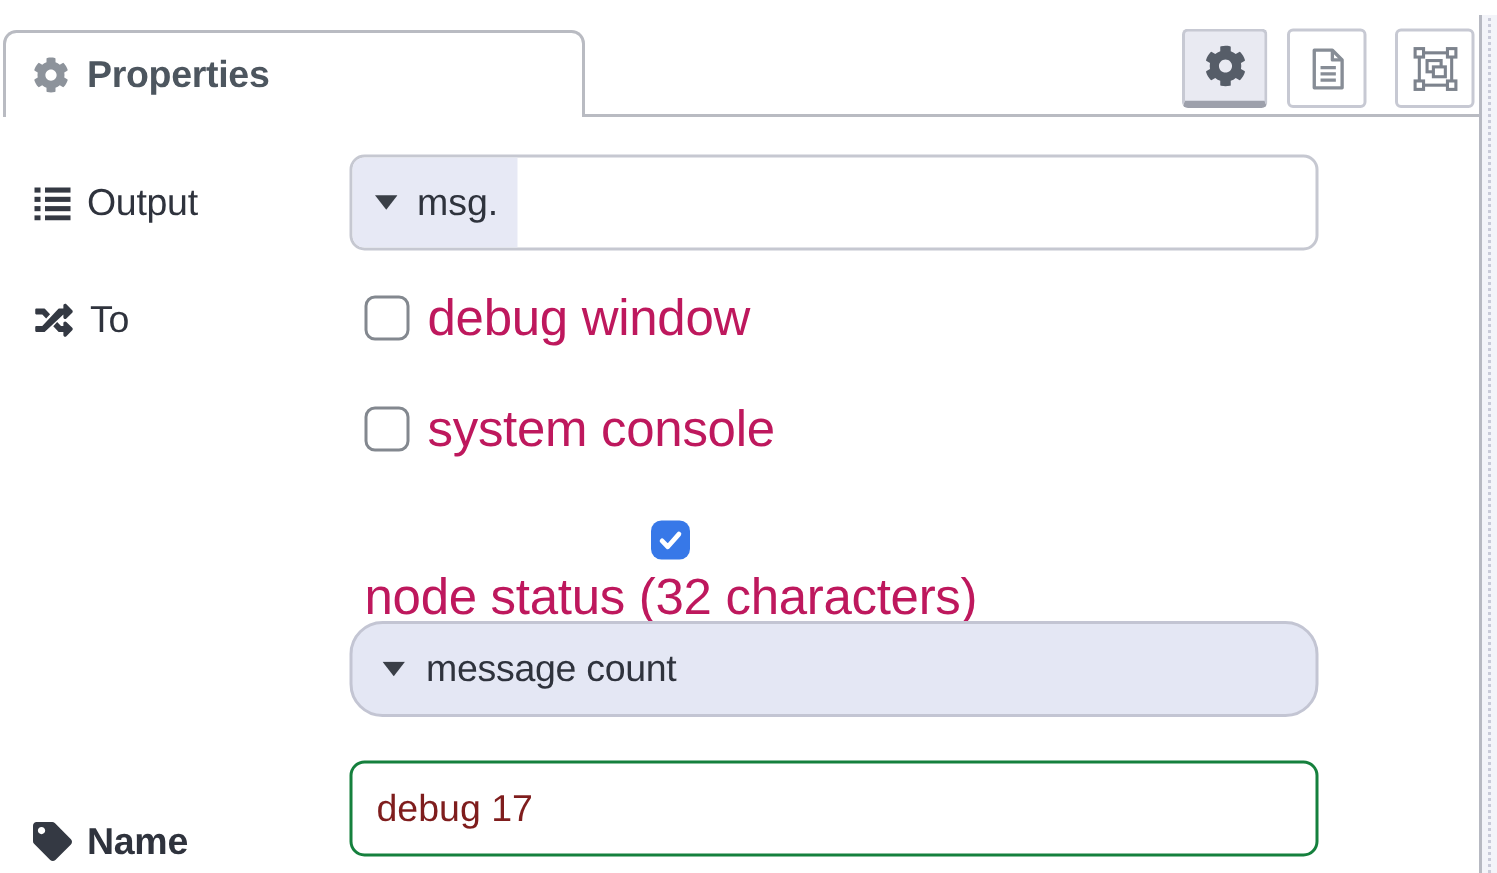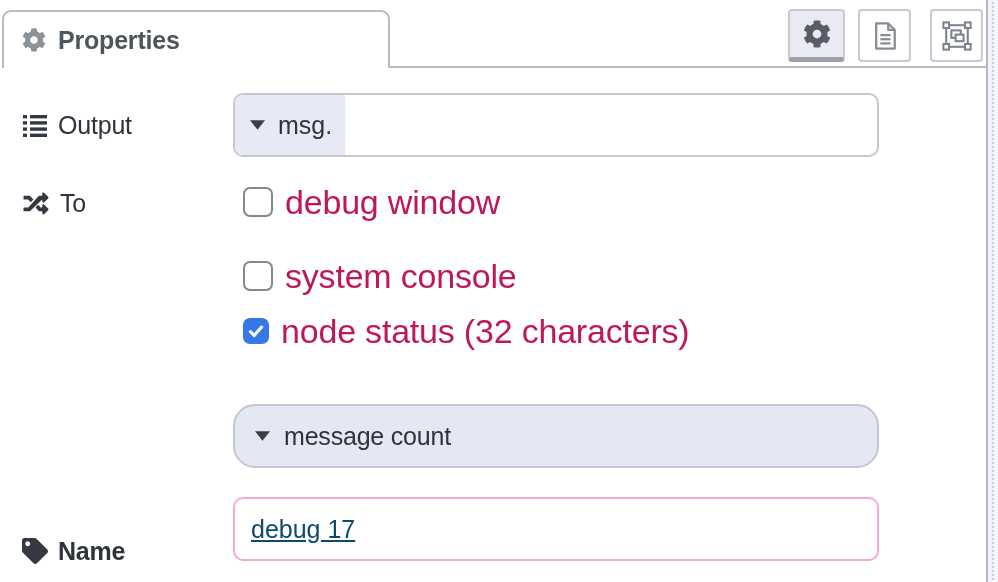--- a/index.html
+++ b/index.html
@@ -1,21 +1,21 @@
 <!DOCTYPE html>
 <html><head>
 <meta charset="utf-8">
 <style>
   html,body{margin:0;padding:0;}
   body{
     width:998px;height:582px;position:relative;overflow:hidden;background:#ffffff;
     font-family:"Liberation Sans","DejaVu Sans",sans-serif;
     -webkit-font-smoothing:antialiased;
   }
-  .abs{position:absolute;box-sizing:border-box;}
+  .abs{position:absolute;box-sizing:border-box;margin-top:10px;}
 
   
   .tab{
     left:2px;top:10px;width:388px;height:58px;
     border:2px solid #b9bbc2;border-bottom:none;border-radius:9px 9px 0 0;
     background:#fff;display:flex;align-items:center;gap:12px;padding-left:18px;z-index:2;
   }
   .tab-label{font-size:25px;font-weight:600;color:#4d565f;letter-spacing:-0.2px;}
   .tab-gear svg{width:24px;height:24px;fill:#8d939b;display:block;}
 
@@ -68,22 +68,22 @@
   
   .status-select{
     left:233px;top:404px;width:646px;height:64px;background:#e4e7f4;
     border:2px solid #c3c5d3;border-radius:22px;display:flex;align-items:center;
     gap:14px;padding-left:20px;font-size:25px;color:#2f333d;cursor:pointer;letter-spacing:-0.2px;
   }
 
   
   .name-input{
     left:233px;top:497px;width:646px;height:64px;background:#fff;
-    border:2px solid #f9a8d4;border-radius:10px;
-    font-family:inherit;font-size:25px;color:#0c4a6e;padding:0 14px 0 16px;outline:none;text-decoration:underline;
+    border:2px solid #15803d;border-radius:10px;
+    font-family:inherit;font-size:25px;color:#7f1d1d;padding:0 14px 0 16px;outline:none;
   }
 </style>
 </head>
 <body>
 
 <div class="abs tab">
   <span class="tab-gear">
     <svg viewBox="0 0 512 512">
         <path d="M444.788 291.1l42.616 24.599c4.867 2.809 7.126 8.618 5.459 13.985-11.07 35.642-29.97 67.842-54.689 94.586a12.016 12.016 0 0 1-14.832 2.254l-42.584-24.595a191.577 191.577 0 0 1-60.759 35.13v49.182a12.01 12.01 0 0 1-9.377 11.718c-34.956 7.85-72.499 8.256-109.219.007-5.49-1.233-9.403-6.096-9.403-11.723v-49.184a191.555 191.555 0 0 1-60.759-35.13l-42.584 24.595a12.016 12.016 0 0 1-14.832-2.254c-24.718-26.744-43.619-58.944-54.689-94.586-1.667-5.366.592-11.175 5.459-13.985L67.212 291.1a193.48 193.48 0 0 1 0-70.199l-42.616-24.599c-4.867-2.809-7.126-8.618-5.459-13.985 11.07-35.642 29.97-67.842 54.689-94.586a12.016 12.016 0 0 1 14.832-2.254l42.584 24.595a191.577 191.577 0 0 1 60.759-35.13V25.759a12.01 12.01 0 0 1 9.377-11.718c34.956-7.85 72.499-8.256 109.219-.007 5.49 1.233 9.403 6.096 9.403 11.723v49.184a191.555 191.555 0 0 1 60.759 35.13l42.584-24.595a12.016 12.016 0 0 1 14.832 2.254c24.718 26.744 43.619 58.944 54.689 94.586 1.667 5.366-.592 11.175-5.459 13.985L444.788 220.9a193.485 193.485 0 0 1 0 70.2zM336 256c0-44.112-35.888-80-80-80s-80 35.888-80 80 35.888 80 80 80 80-35.888 80-80z"></path>
       </svg>
@@ -166,21 +166,21 @@
   <span class="cb-label">debug window</span>
 </div>
 
 <div class="abs cb-row" style="top:263px;">
   <span class="cb unchecked">
     
   </span>
   <span class="cb-label">system console</span>
 </div>
 
-<div class="abs cb-row" style="top:318px;">
+<div class="abs cb-row" style="top:337px;flex-direction:column;">
   <span class="cb checked">
     <svg viewBox="0 0 16 16">
         <path d="M3 8.5 6.4 12 13 4.5" stroke="#fff" stroke-width="2.8" fill="none" stroke-linecap="round" stroke-linejoin="round"></path>
       </svg>
   </span>
   <span class="cb-label">node status (32 characters)</span>
 </div>
 
 <div class="abs status-select">
   <span class="caret">

